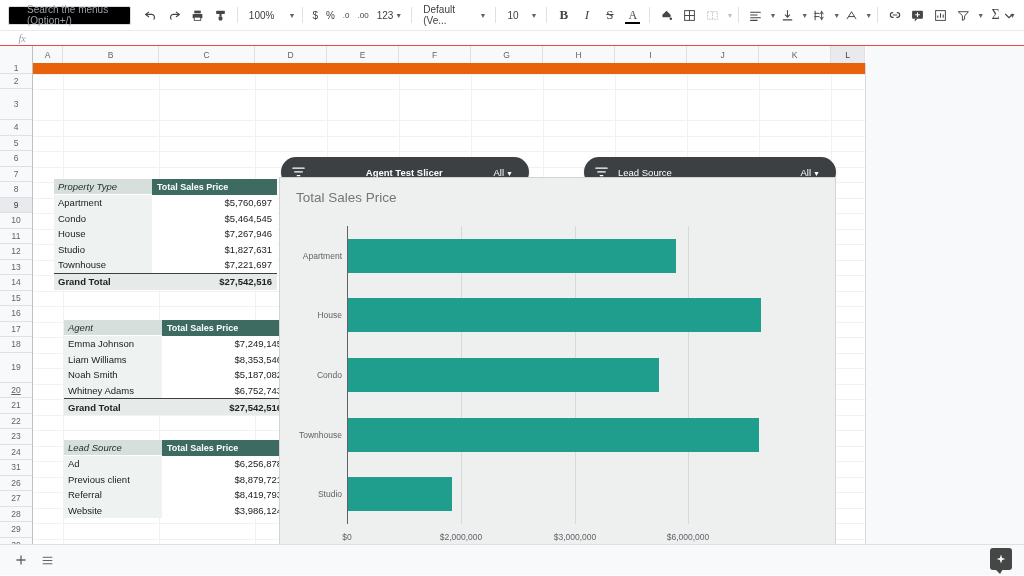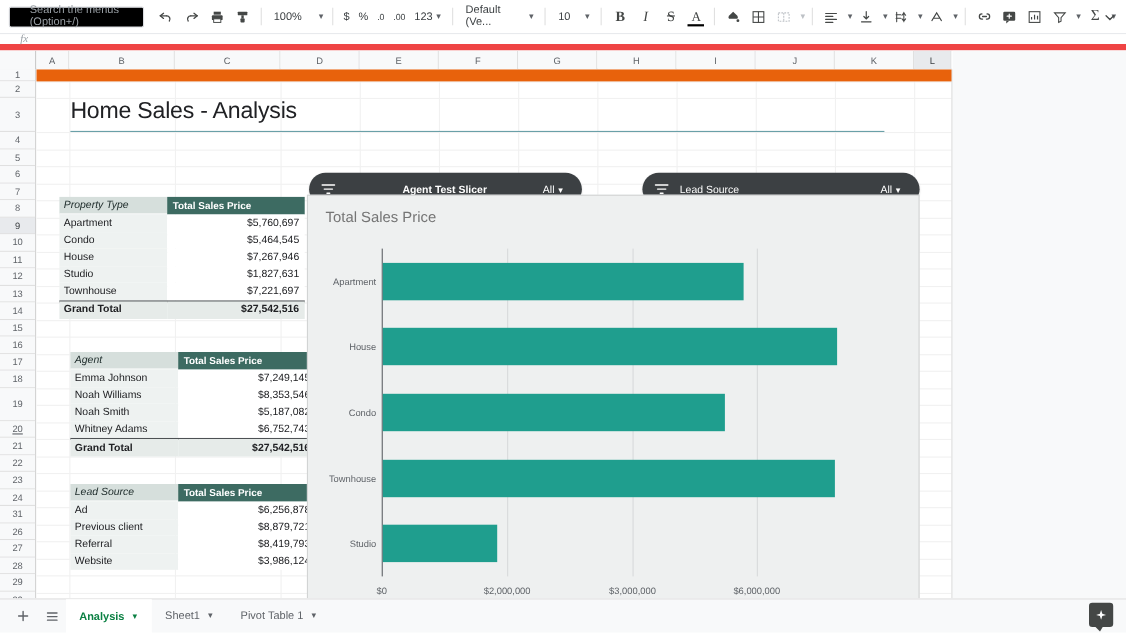--- a/index.html
+++ b/index.html
@@ -84,21 +84,21 @@
   .tb-dis { color: #bdc1c6; }
   .tb-collapse {
     position: absolute; right: 8px; top: 0; height: 31px;
     display:flex; align-items:center; color:#444746; font-size: 11px;
   }
 
   
   .formula-bar {
     height: 15px;
     display: flex; align-items: center;
-    border-bottom: 6px solid #ef4444;
+    border-bottom: 1px solid #ef4444;
     background: #fff;
   }
   .fx {
     width: 44px; text-align: center;
     font-family: "Liberation Serif", serif;
     font-style: italic;
     font-size: 10px; color: #9aa0a6;
   }
   .formula-input { flex:1; font-size: 10px; color:#222; }
 
@@ -644,21 +644,20 @@
           <div class="gl-h" style="top: 414px;"></div>
           <div class="gl-h" style="top: 429px;"></div>
           <div class="gl-h" style="top: 445px;"></div>
           <div class="gl-h" style="top: 460px;"></div>
           <div class="gl-h" style="top: 476px;"></div>
         </div>
       <div class="grid-edge"></div>
 
       <div class="banner"></div>
 
-      <div class="doc-title">Home Sales - Analysis</div>
 
       <div class="slicer" id="slicer-agent">
         <div class="fico">
           <svg width="15" height="15" viewBox="0 0 24 24" fill="none" stroke="#fff" stroke-width="2" stroke-linecap="round">
               <path d="M3 5h18M6 11h12M10 17h4"></path>
             </svg>
         </div>
         <div class="stitle center">Agent Test Slicer</div>
         <div class="sval">
           <span>All</span><span class="caret2">▼</span>
@@ -710,21 +709,21 @@
       <div class="pivot" id="pivot-agent">
           <div class="pv-hdr">
             <div class="c1">Agent</div>
             <div class="c2">Total Sales Price</div>
           </div>
           <div class="pv-row">
             <div class="c1">Emma Johnson</div>
             <div class="c2">$7,249,145</div>
           </div>
           <div class="pv-row">
-            <div class="c1">Noah Williams</div>
+            <div class="c1">Liam Williams</div>
             <div class="c2">$8,353,546</div>
           </div>
           <div class="pv-row">
             <div class="c1">Noah Smith</div>
             <div class="c2">$5,187,082</div>
           </div>
           <div class="pv-row">
             <div class="c1">Whitney Adams</div>
             <div class="c2">$6,752,743</div>
           </div>
@@ -798,32 +797,18 @@
   <div class="bb-ico">
     <svg width="14" height="14" viewBox="0 0 24 24" stroke="#5f6368" stroke-width="2.2" stroke-linecap="round">
         <path d="M12 5v14M5 12h14"></path>
       </svg>
   </div>
   <div class="bb-ico">
     <svg width="13" height="13" viewBox="0 0 24 24" stroke="#5f6368" stroke-width="2.2" stroke-linecap="round">
         <path d="M4 6h16M4 12h16M4 18h16"></path>
       </svg>
   </div>
-  <div id="sheet-tabs" style="display:flex;">
-      <div class="sheet-tab active">
-        <span>Analysis</span>
-        <span class="caret3">▼</span>
-      </div>
-      <div class="sheet-tab">
-        <span>Sheet1</span>
-        <span class="caret3">▼</span>
-      </div>
-      <div class="sheet-tab">
-        <span>Pivot Table 1</span>
-        <span class="caret3">▼</span>
-      </div>
-    </div>
   <div class="explore-btn">
     <svg width="12" height="12" viewBox="0 0 24 24" fill="#fff">
         <path d="M12 3l2.2 6.8L21 12l-6.8 2.2L12 21l-2.2-6.8L3 12l6.8-2.2Z"></path>
       </svg>
   </div>
 </div>
 
 </body></html>

